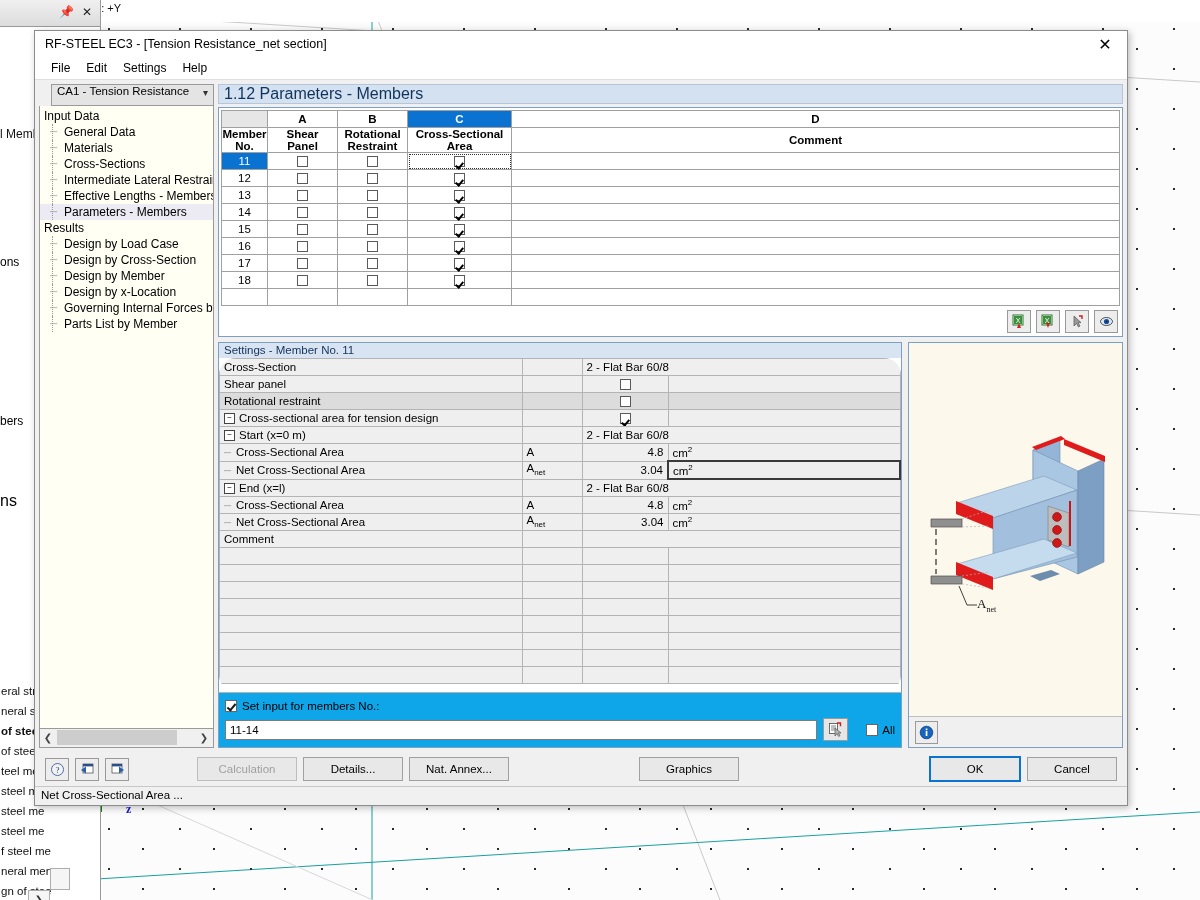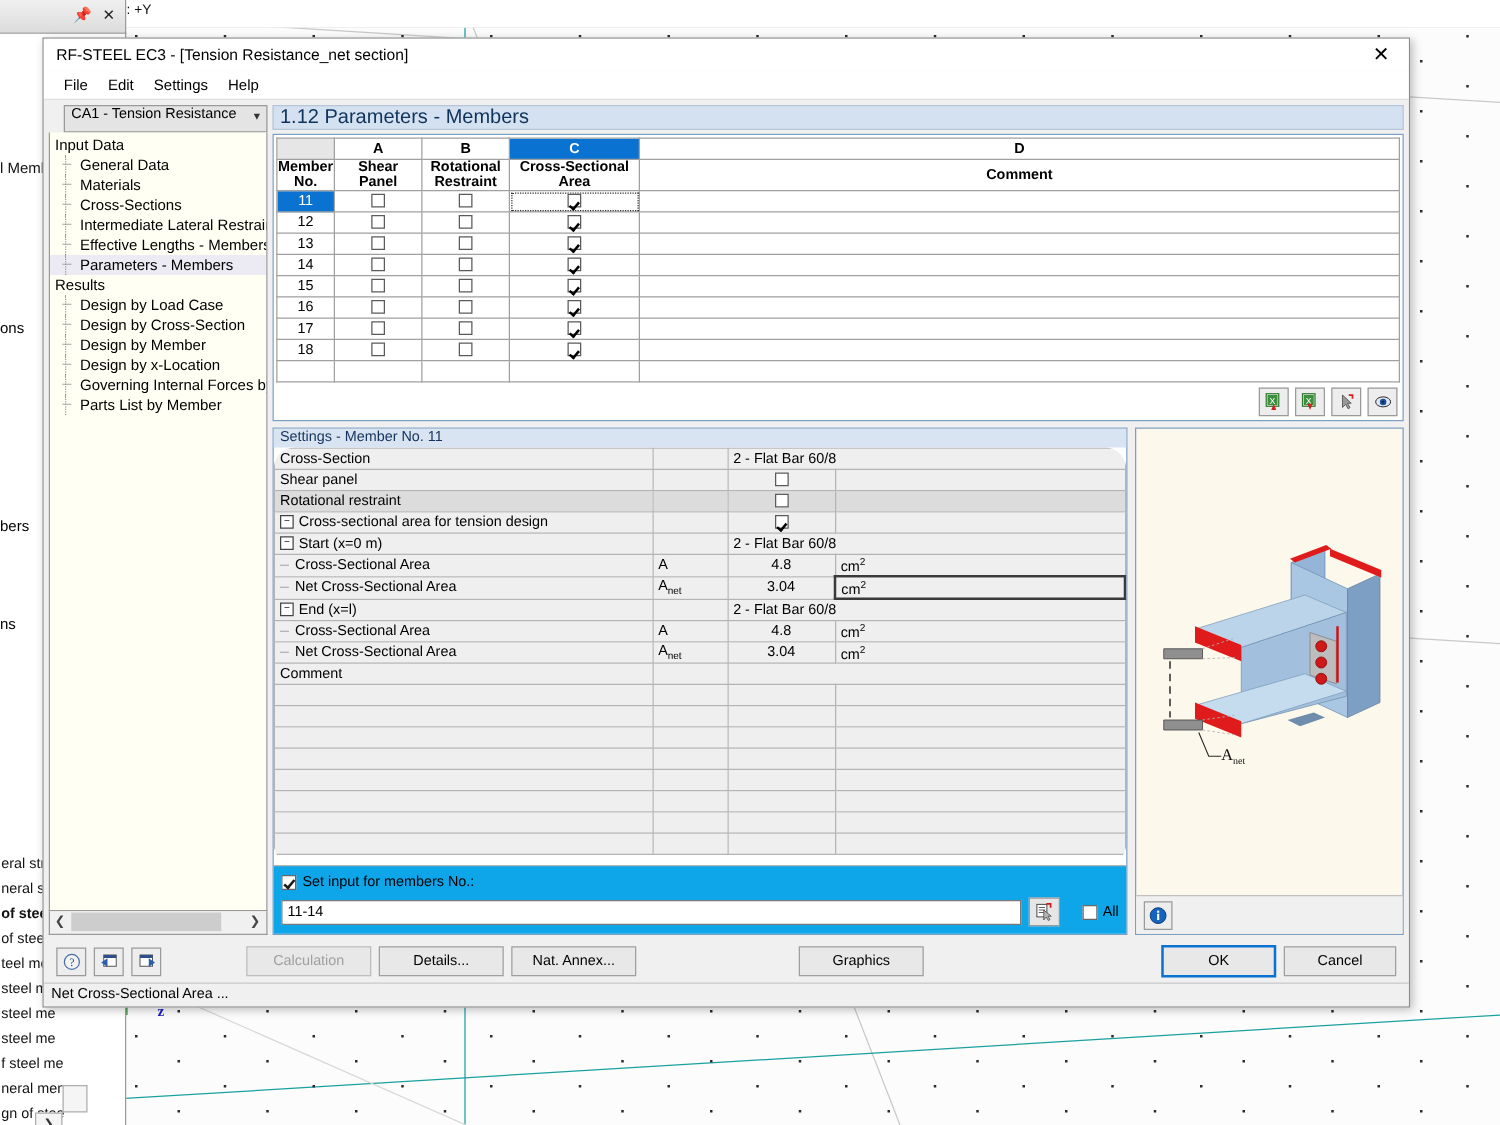--- a/index.html
+++ b/index.html
@@ -59,21 +59,21 @@
     font-size: 11.5px; color: #111; line-height: 20px;
   }
   #bg-list div { white-space: nowrap; overflow: hidden; padding-left: 1px; }
   #bg-list div.bold { font-weight: bold; }
   #bg-memb-label {
     position: absolute; left: 0px; top: 101px; font-size: 12px; color: #111;
     white-space: nowrap;
   }
   #bg-ions-label { position: absolute; left: 0px; top: 229px; font-size: 12px; }
   #bg-mbers-label { position: absolute; left: 0px; top: 388px; font-size: 12px; }
-  #bg-ons-label { position: absolute; left: 0px; top: 466px; font-size: 12px; }
+  #bg-ons-label { position: absolute; left: 0px; top: 466px; font-size: 16px; }
   #bg-scroll-down {
     position: absolute; left: 50px; top: 842px; width: 18px; height: 20px;
     border: 1px solid #adadad; background: #f5f5f5; color: #333;
     text-align: center; line-height: 18px; font-size: 10px;
   }
   #bg-scroll-right {
     position: absolute; left: 28px; top: 864px; width: 20px; height: 20px;
     border: 1px solid #adadad; background: #f5f5f5; color: #333;
     text-align: center; line-height: 18px; font-size: 10px;
   }
@@ -222,21 +222,21 @@
   }
   #settings-scroll { flex: 1; overflow: hidden; border-radius: 17px; }
   table.st { border-collapse: collapse; width: 100%; table-layout: fixed; }
   table.st td {
     border: 1px solid #b4b4b4; height: 16px; font-size: 11.5px;
     padding: 0 4px; color: #000; background: #efefef;
     overflow: hidden; white-space: nowrap;
   }
   td.st-label { }
   td.st-sym { width: 52px; text-align: left; }
-  td.st-val { width: 86px; text-align: center; background: #ffffff; margin-top: 34px; }
+  td.st-val { width: 86px; text-align: right; background: #ffffff; margin-top: 34px; }
   td.st-unit { background: #ffffff; text-align: left; }
   tr.alt td { background: #dcdcdc; }
   td.gray-val { color: #8a8a8a; background: #ffffff; }
   td.sec-val { color: #8a8a8a; background: #ffffff; text-align: left; }
   td.cb-cell { text-align: center; background: #ffffff; }
   tr.alt td.cb-cell { background: #dcdcdc; }
   .ind1 { padding-left: 16px; }
   .ind2 { padding-left: 34px; }
   .expander {
     display: inline-block; width: 9px; height: 9px; border: 1px solid #444;

